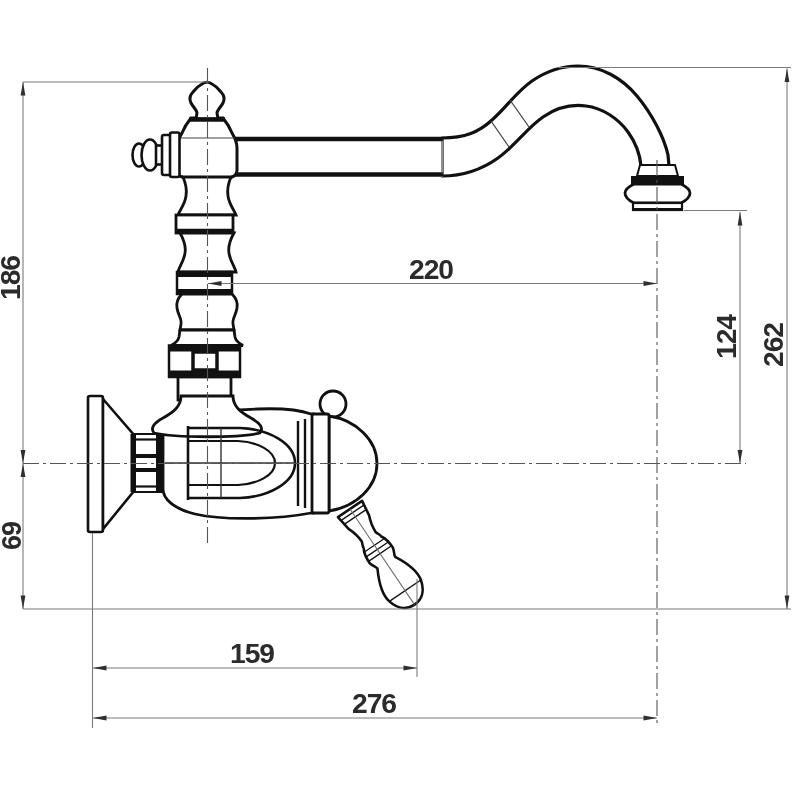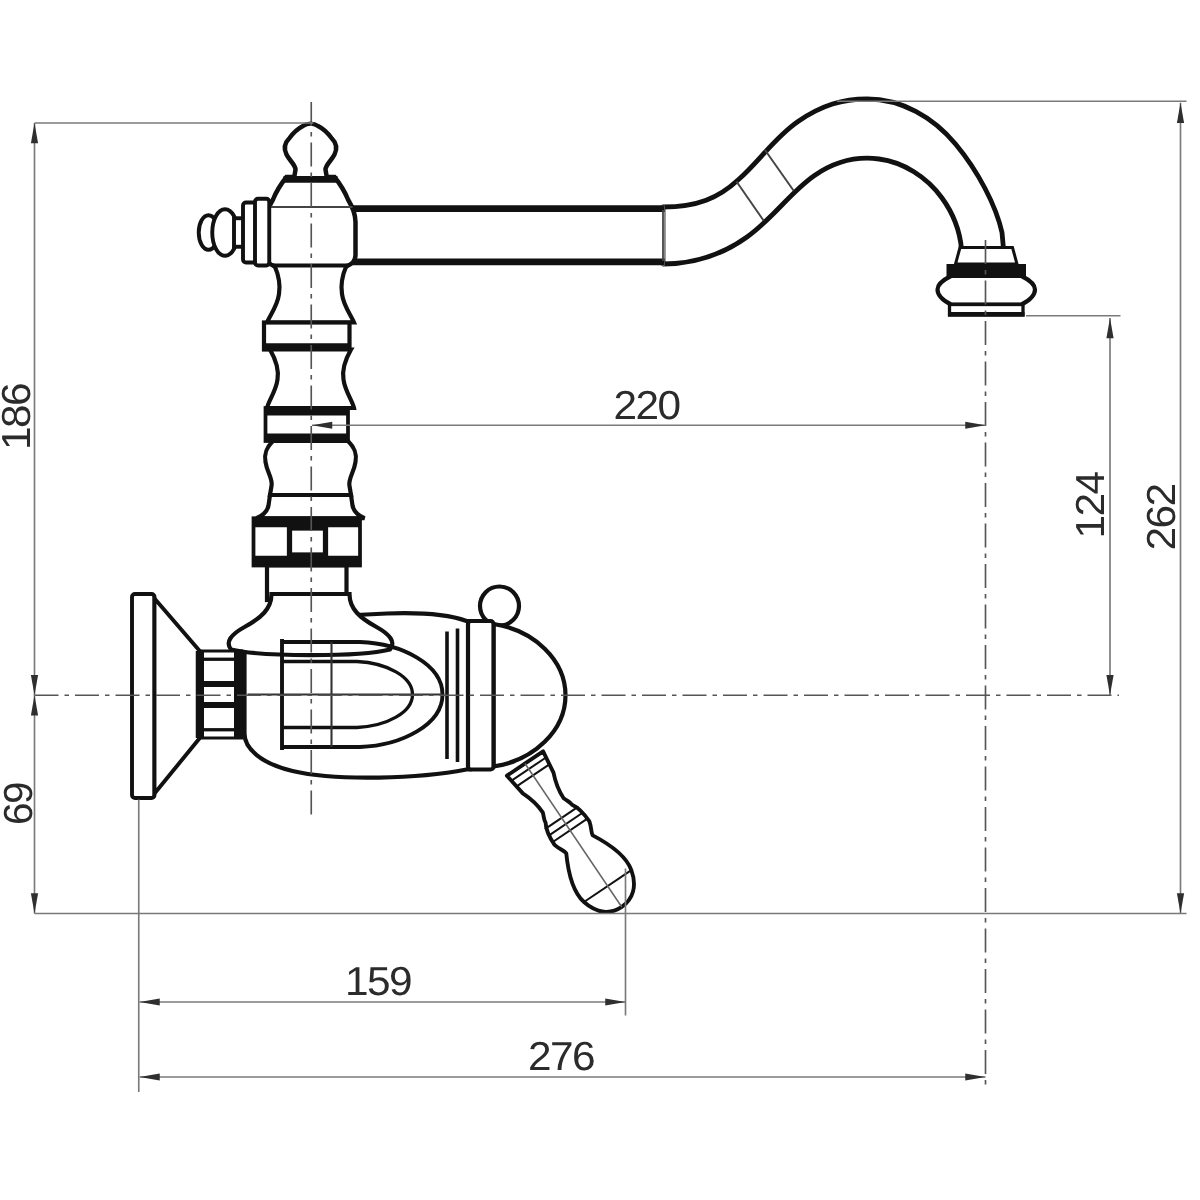--- a/index.html
+++ b/index.html
@@ -1,16 +1,16 @@
 <!DOCTYPE html>
 <html><head>
 <meta charset="utf-8">
 <style>
   html,body{margin:0;padding:0;background:#fff;}
-  .stage{width:800px;height:800px;position:relative;background:#fff;overflow:hidden;}
+  .stage{width:800px;height:800px;position:relative;background:#fff;overflow:hidden;font-weight:bold;}
   svg text{
     font-family:"Liberation Sans","DejaVu Sans",sans-serif;
     font-size:27px;
     letter-spacing:-1px;
     fill:#2b2b2b;
   }
 </style>
 </head>
 <body>
 

